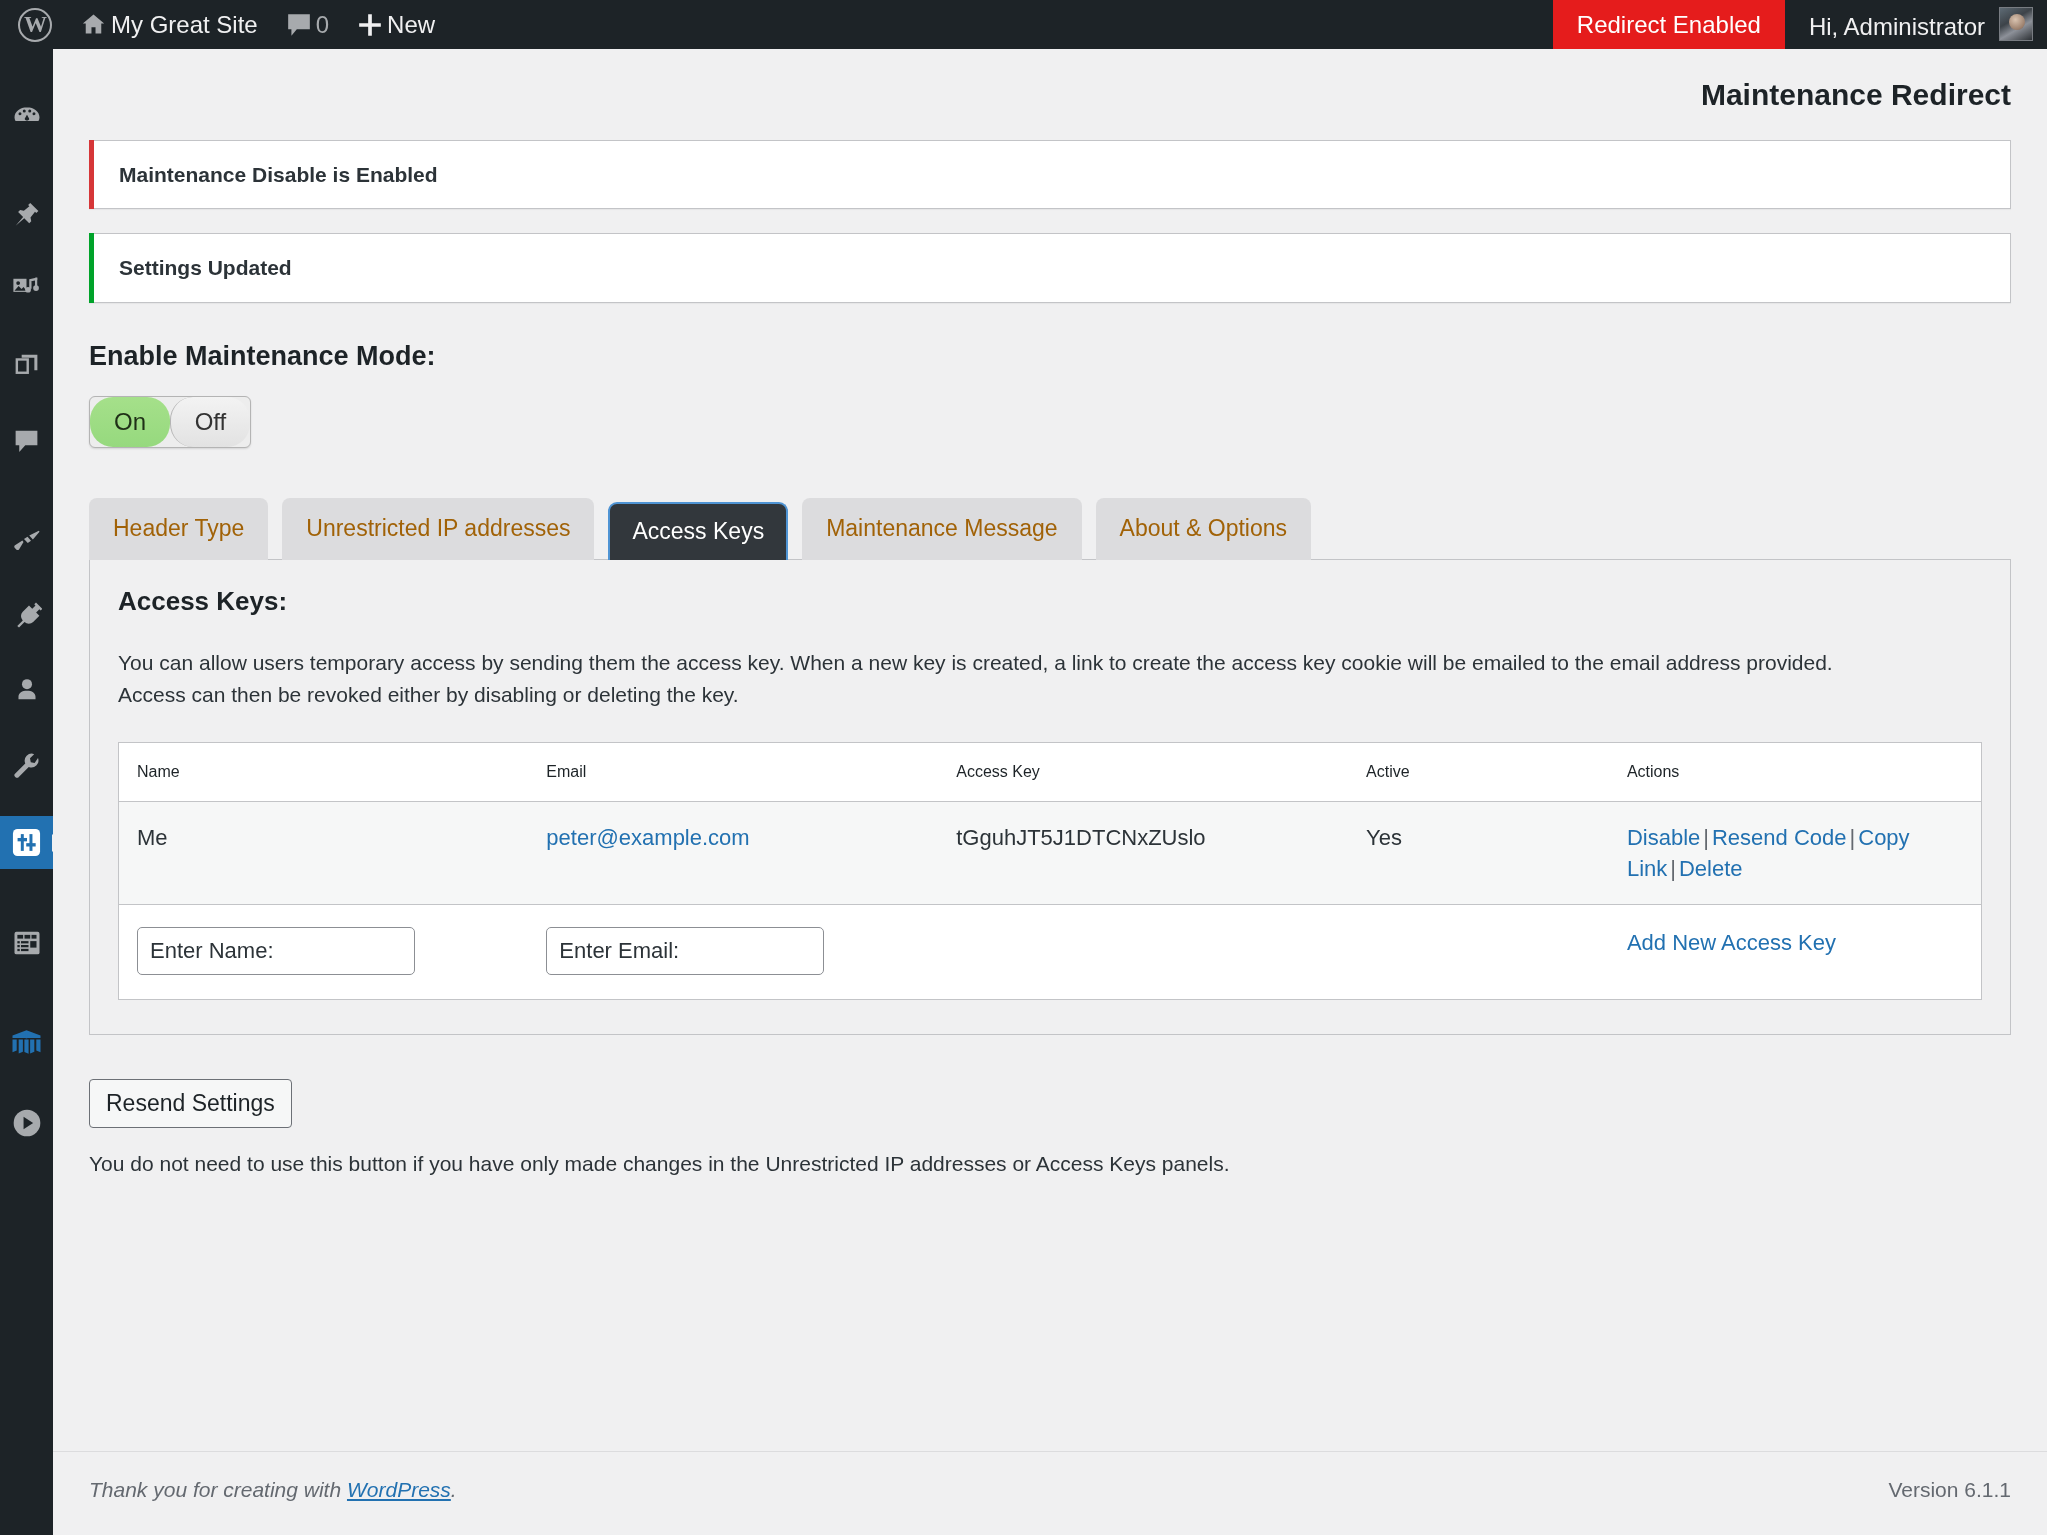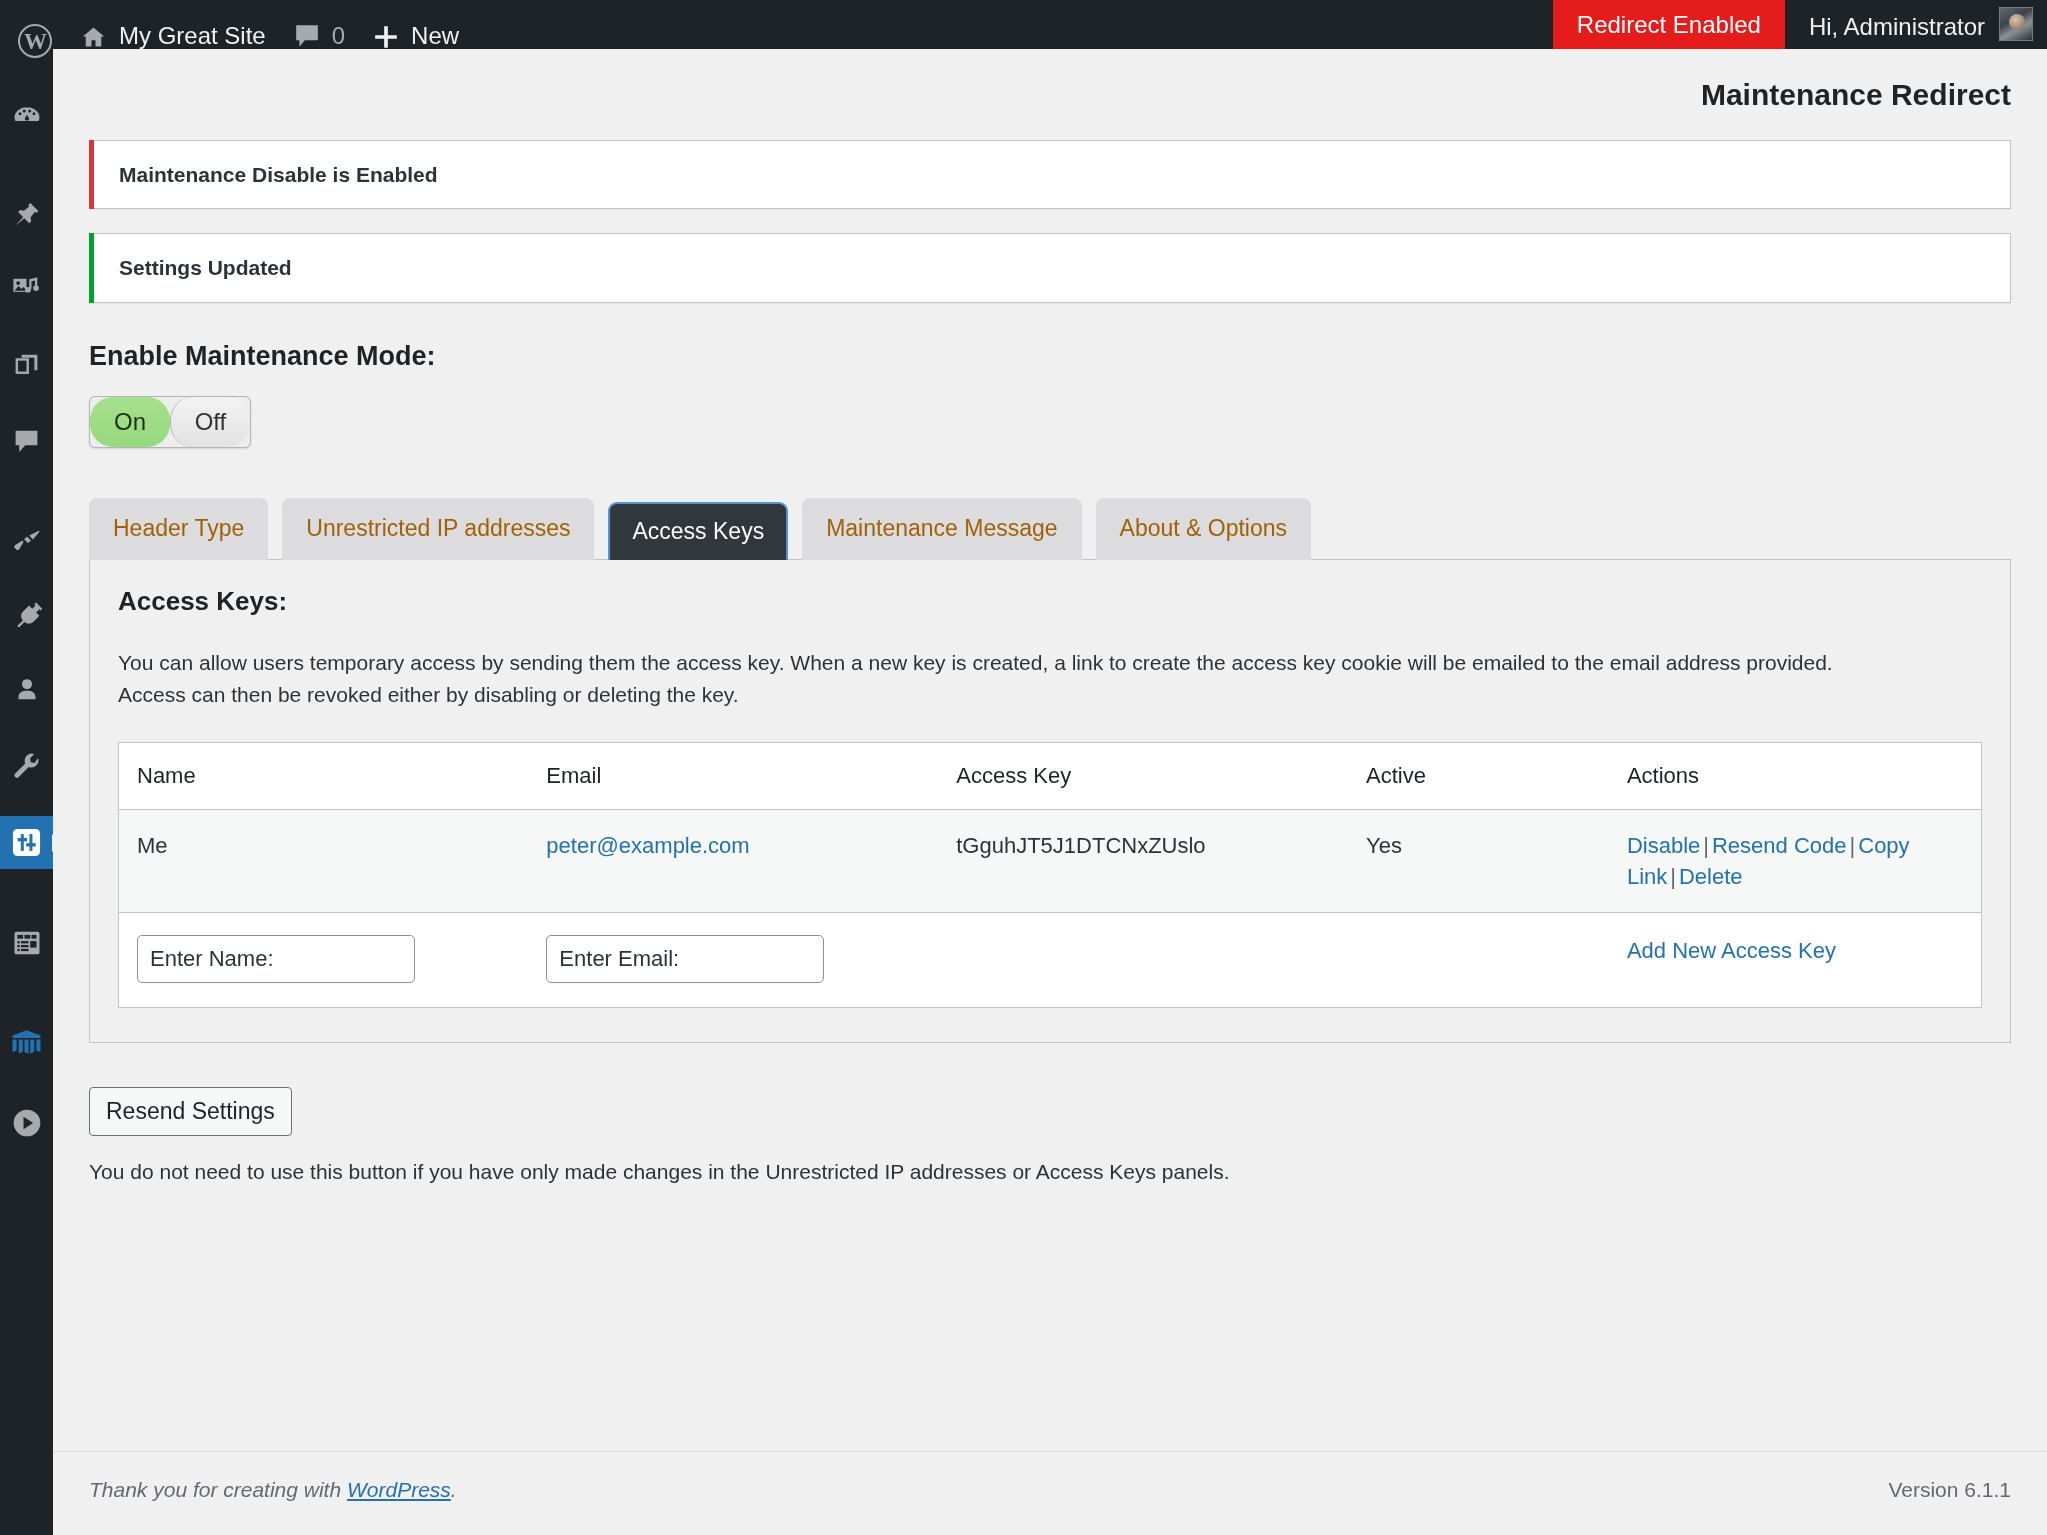--- a/index.html
+++ b/index.html
@@ -13,25 +13,24 @@
 
   
   #adminbar {
     position: absolute; top: 0; left: 0;
     width: 2047px; height: 49px;
     background: #1d2327;
     display: flex; align-items: stretch;
     z-index: 50;
   }
   .ab-item {
-    display: flex; gap: 12px;
+    display: flex; align-items: center; gap: 4px;
     padding: 0 14px;
     color: #f0f0f1; font-size: 24px; line-height: 1;
     white-space: nowrap;
-    margin-top: 24px;
   }
   .ab-item.logo { padding: 0 14px 0 18px; }
   .wp-logo {
     width: 34px; height: 34px; border-radius: 50%;
     border: 2.6px solid #a7aaad;
     position: relative; flex: none;
   }
   .wp-logo::before {
     content: "W";
     position: absolute; inset: 0;
@@ -200,21 +199,21 @@
   
   table.keys {
     width: 100%;
     border-collapse: collapse;
     border: 1px solid #c3c4c7;
     background: #fff;
     table-layout: fixed;
   }
   table.keys th {
     text-align: left;
-    font-size: 22px; font-weight: 400; color: #1d2327;
+    font-size: 16px; font-weight: 400; color: #1d2327;
     padding: 20px 0 20px 18px;
     background: #fff;
     border-bottom: 1px solid #c3c4c7;
     margin-left: 36px;
   }
   table.keys td {
     font-size: 22px; color: #2c3338;
     padding: 20px 0 20px 18px;
     vertical-align: top;
     line-height: 1.42;

